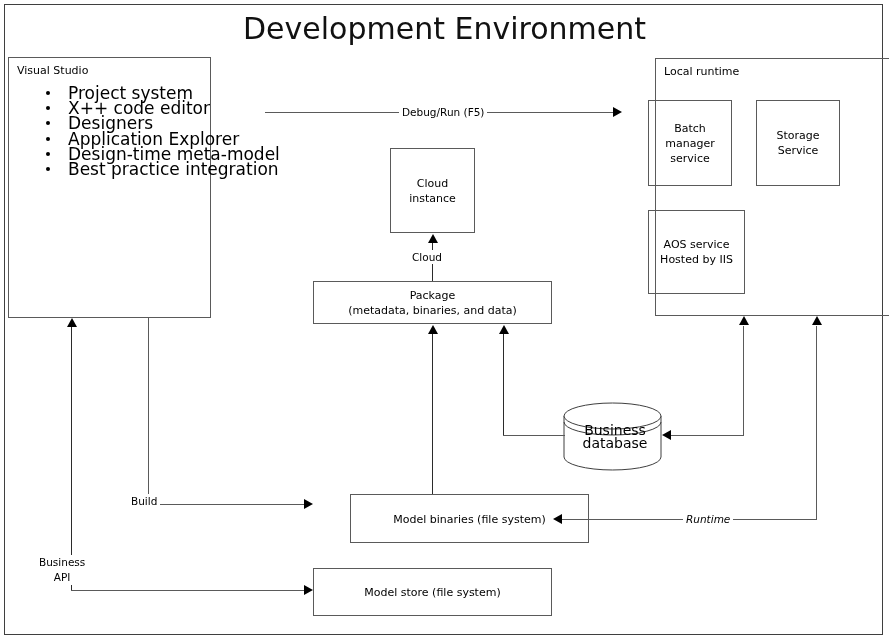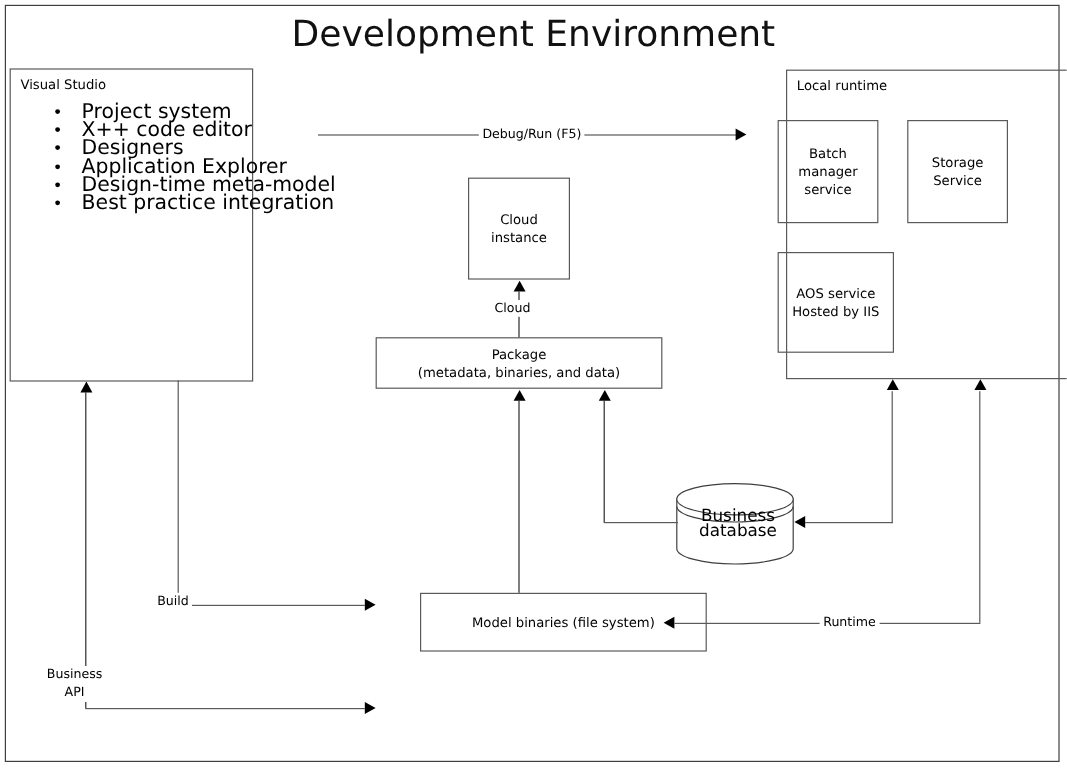--- a/index.html
+++ b/index.html
@@ -190,20 +190,23 @@
     <div class="box-center">
       <div>Package</div>
       <div>(metadata, binaries, and data)</div>
     </div>
   </div>
 
   <div class="box" id="modelbin-box">
     <div class="box-center">Model binaries (file system)</div>
   </div>
 
+  <div class="box" id="modelstore-box">
+    <div class="box-center">Model store (file system)</div>
+  </div>
 
   <div id="db-shape">
     <svg width="99" height="69" viewBox="0 0 99 69">
       <path d="M1,14 L1,55 A48.5,13 0 0 0 98,55 L98,14 Z" fill="#ffffff" stroke="#3f3f3f" stroke-width="1"></path>
       <ellipse cx="49.5" cy="14" rx="48.5" ry="13" fill="#ffffff" stroke="#3f3f3f" stroke-width="1"></ellipse>
       <path d="M1,20 A48.5,13 0 0 0 98,20" fill="none" stroke="#3f3f3f" stroke-width="1"></path>
     </svg>
   </div>
   <div class="db-text">
     <div>Business</div>
@@ -242,15 +245,15 @@
   <div class="ln v" style="left:743px; top:326px; height:110px;"></div>
   <div class="ln h" style="left:671px; top:435px; width:73px;"></div>
   <div class="arrow left" style="left:662px; top:430px;"></div>
 
   <div class="arrow up" style="left:739px; top:316px;"></div>
 
   <div class="ln v" style="left:816px; top:326px; height:193px;"></div>
   <div class="ln h" style="left:562px; top:519px; width:255px;"></div>
   <div class="arrow left" style="left:553px; top:514px;"></div>
   <div class="arrow up" style="left:812px; top:316px;"></div>
-  <div class="edge-label" style="left:683px; top:512px;">Runtime</div>
+  <div class="edge-label" style="left:683px; top:512px;font-style:italic;">Runtime</div>
 
 </div>
 
 </body></html>

